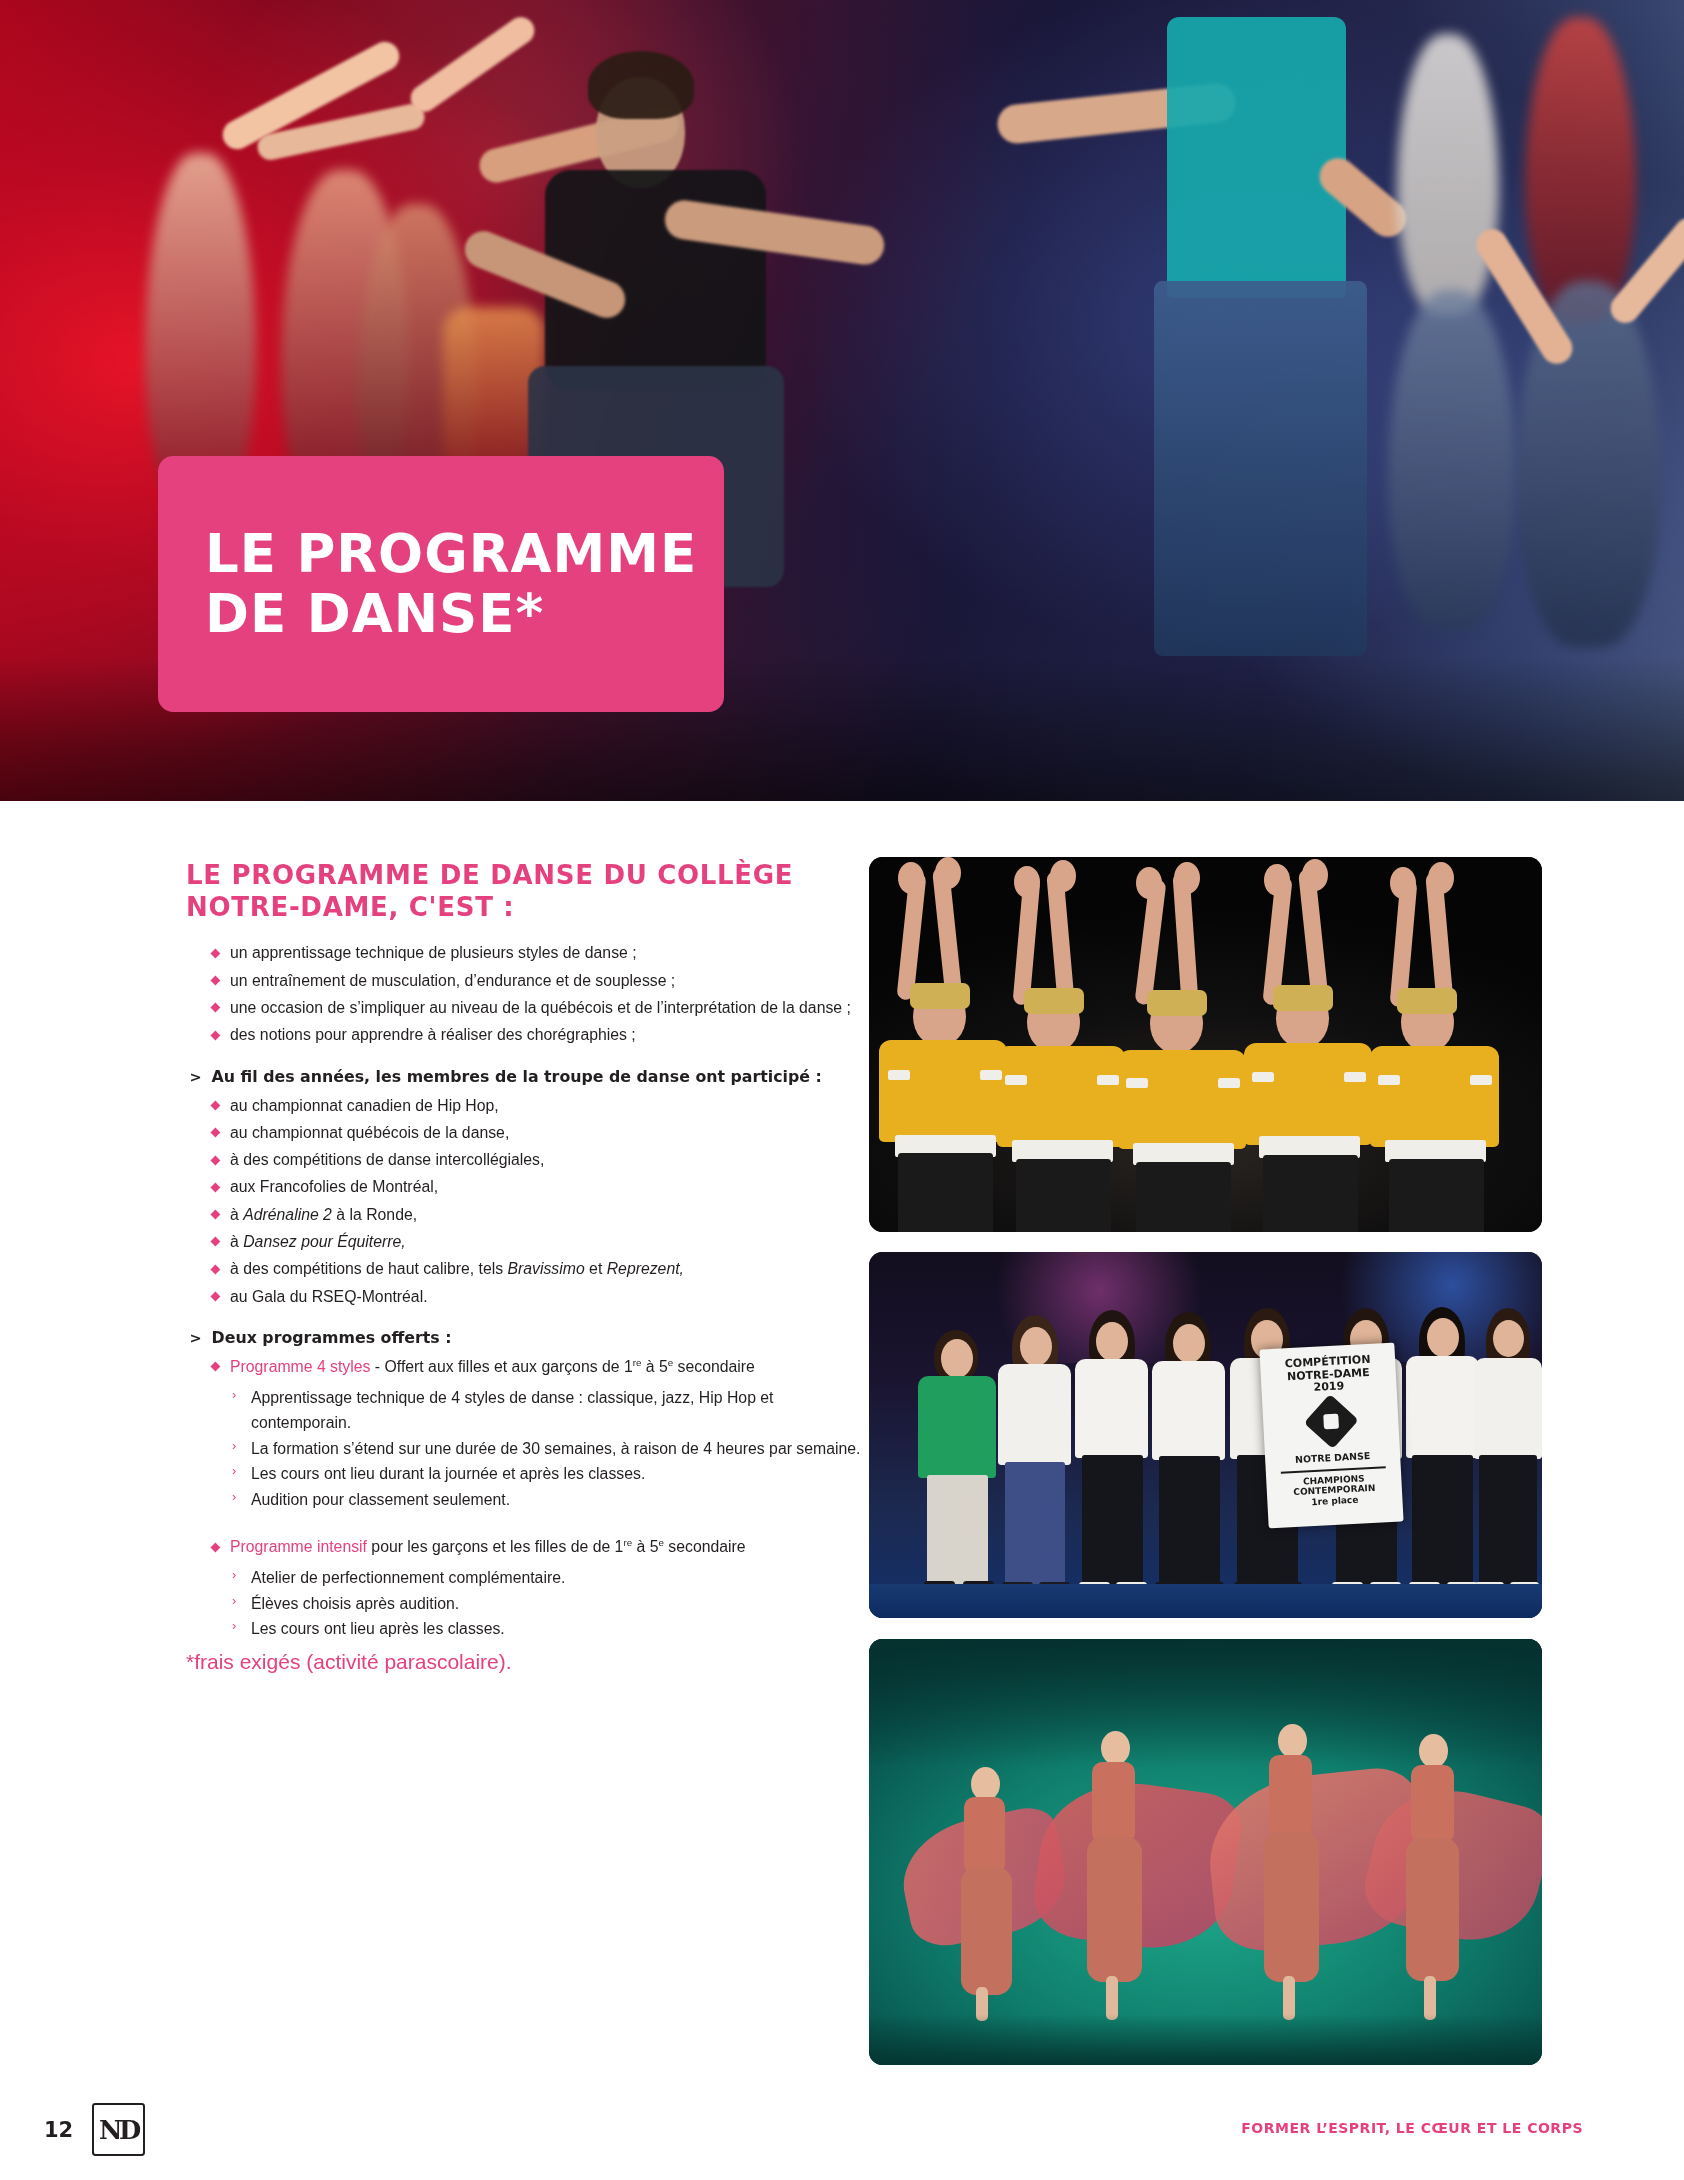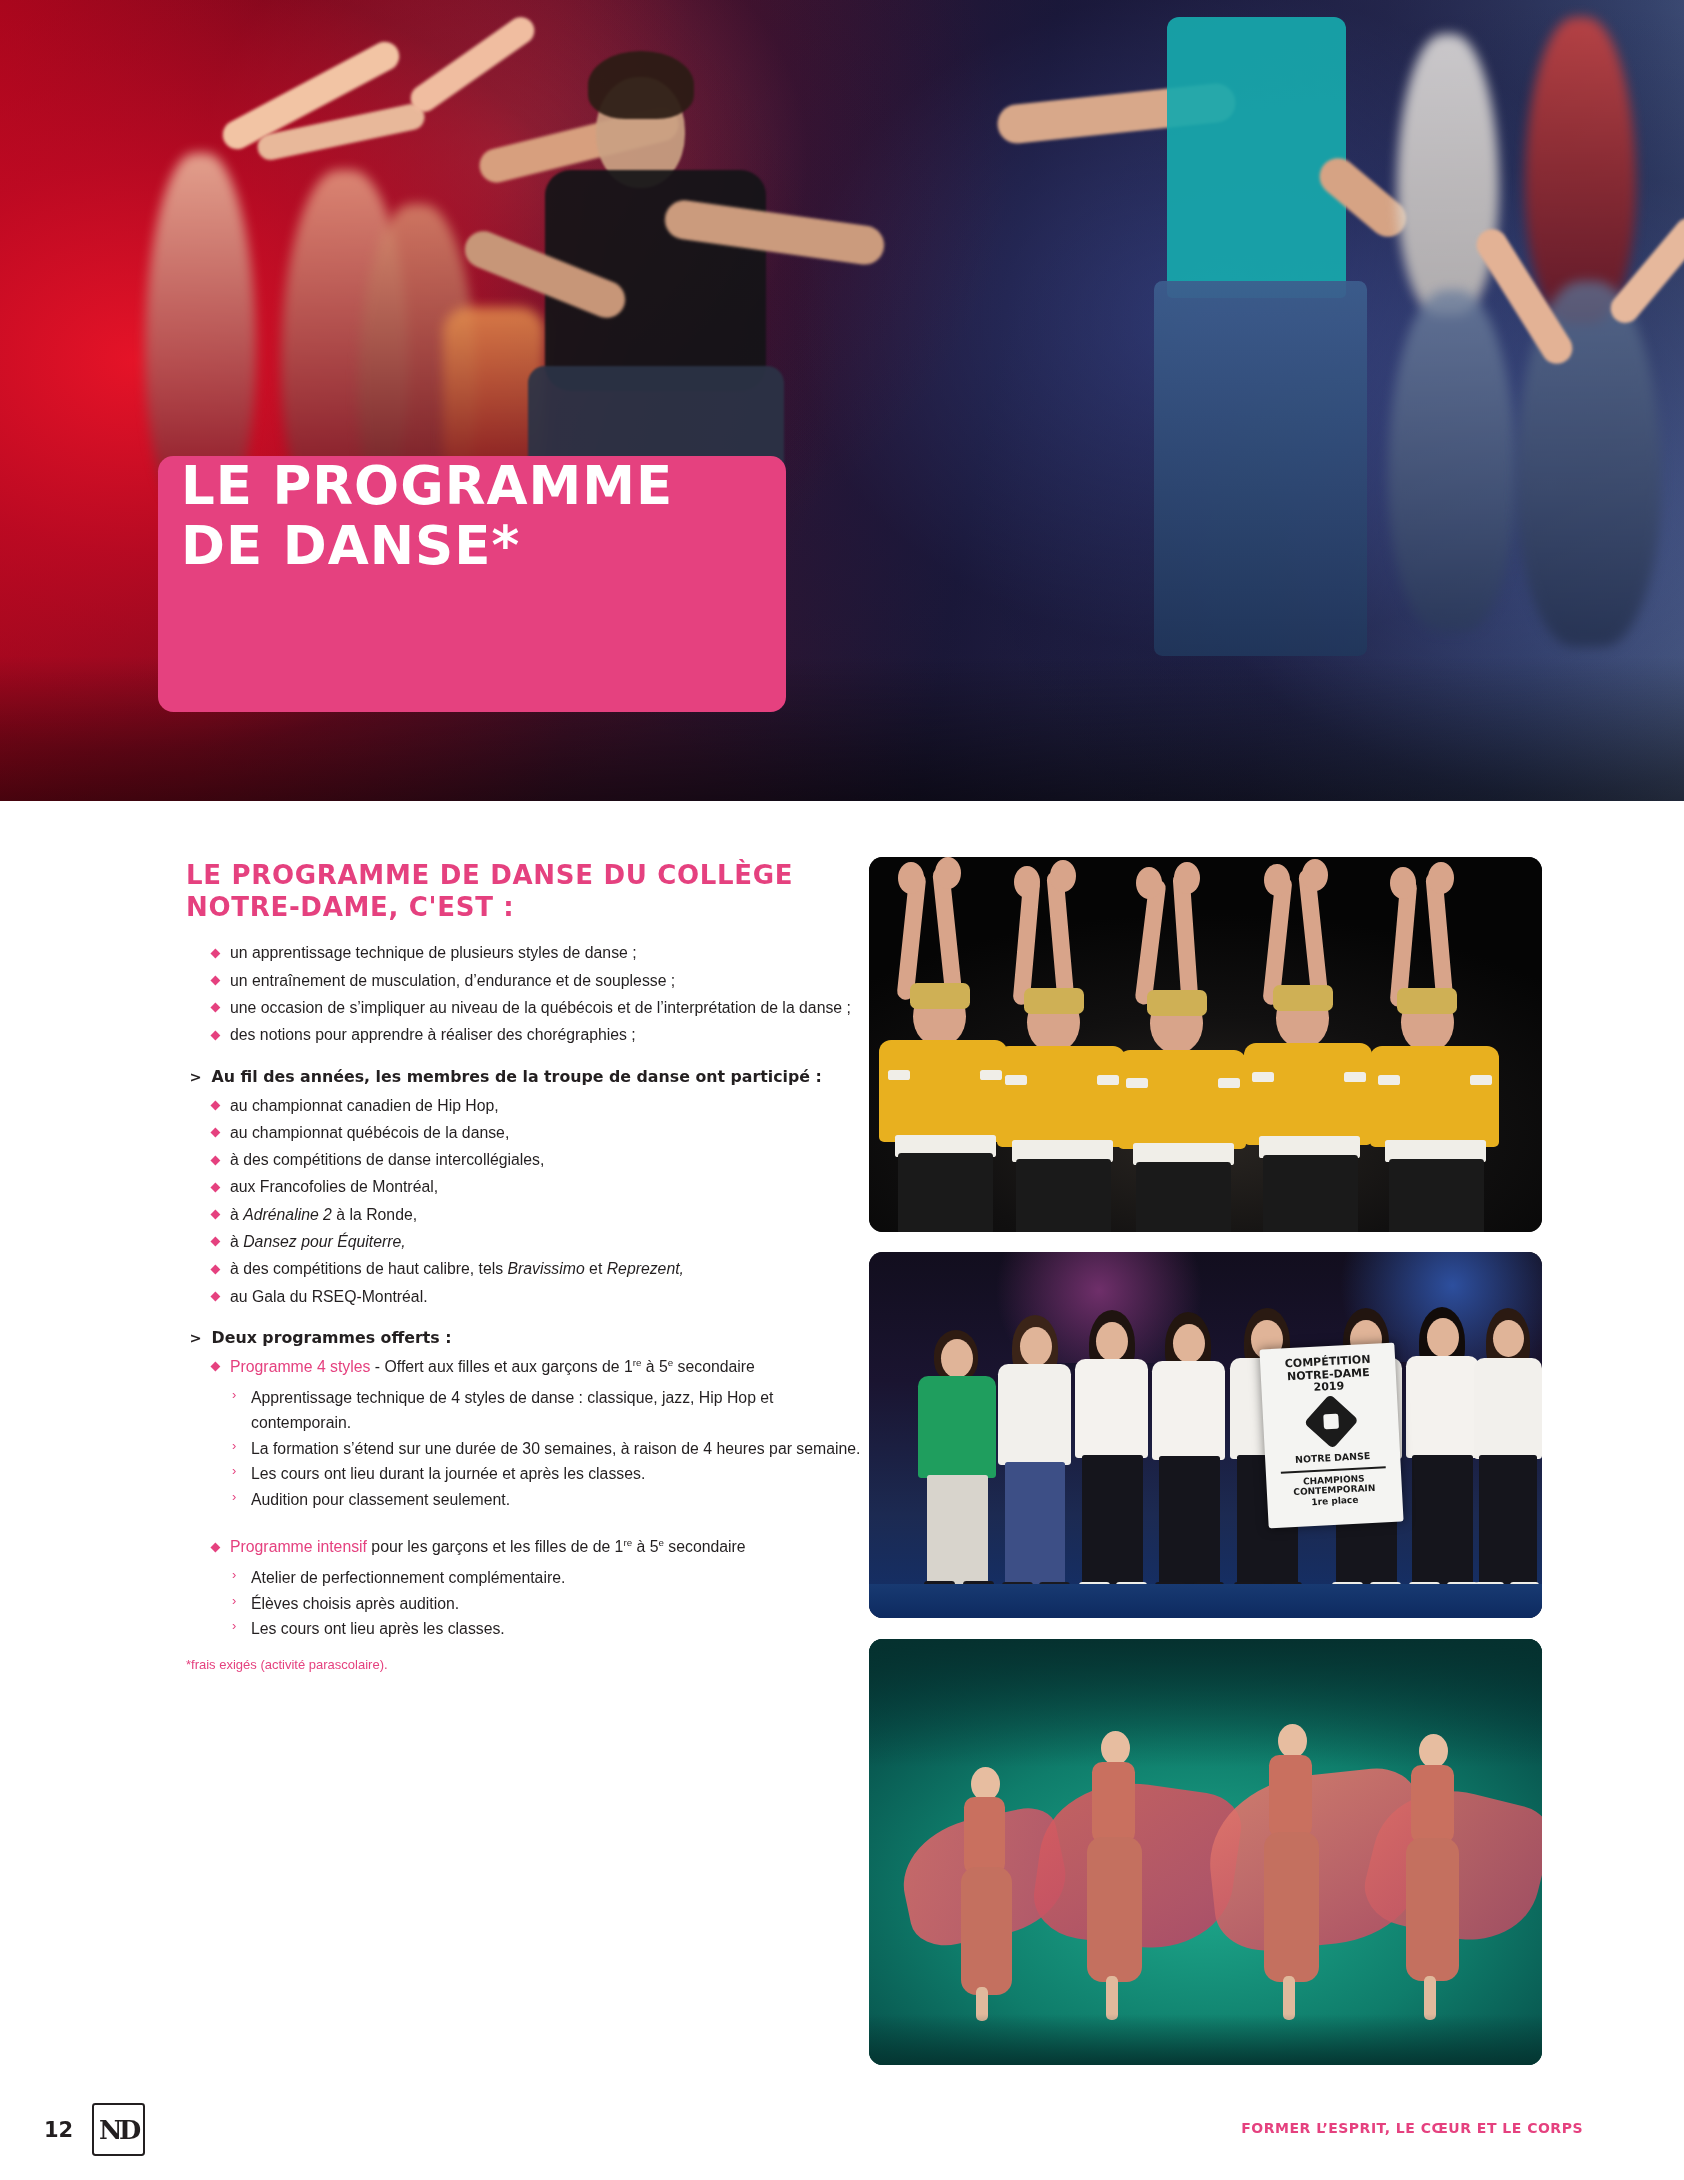--- a/index.html
+++ b/index.html
@@ -45,27 +45,27 @@
   .limb {
     position: absolute;
     border-radius: 34px;
     filter: blur(1.7px);
   }
 
   .hero-band {
     position: absolute;
     left: 158px;
     top: 456px;
-    width: 628px;
+    width: 566px;
     height: 256px;
     background: #e5417f;
     border-radius: 15.3px;
     display: flex;
-    align-items: flex-start;
-    padding-left: 23px;
+    align-items: center;
+    padding-left: 47px;
   }
   .hero-title {
     color: #ffffff;
     font-family: "DejaVu Sans", sans-serif;
     font-weight: bold;
     font-size: 53px;
     line-height: 1.13;
     letter-spacing: 1px;
     text-transform: uppercase;
     white-space: pre-line;
@@ -154,24 +154,24 @@
   }
 
   .pinkitem { color: #e5417f; }
   .italic { font-style: italic; }
   sup { font-size: 0.62em; vertical-align: super; }
 
   .subgroup { margin-top: 5.1px; }
   .subgroup.spaced { margin-top: 22px; }
 
   .footnote {
-    margin-top: 15px;
+    margin-top: 8px;
     margin-left: 0px;
     color: #e5417f;
-    font-size: 13px;
+    font-size: 21px;
   }
 
   
   .col-right {
     position: absolute;
     left: 869px;
     top: 56px;
     width: 673px;
   }
   .photo {

